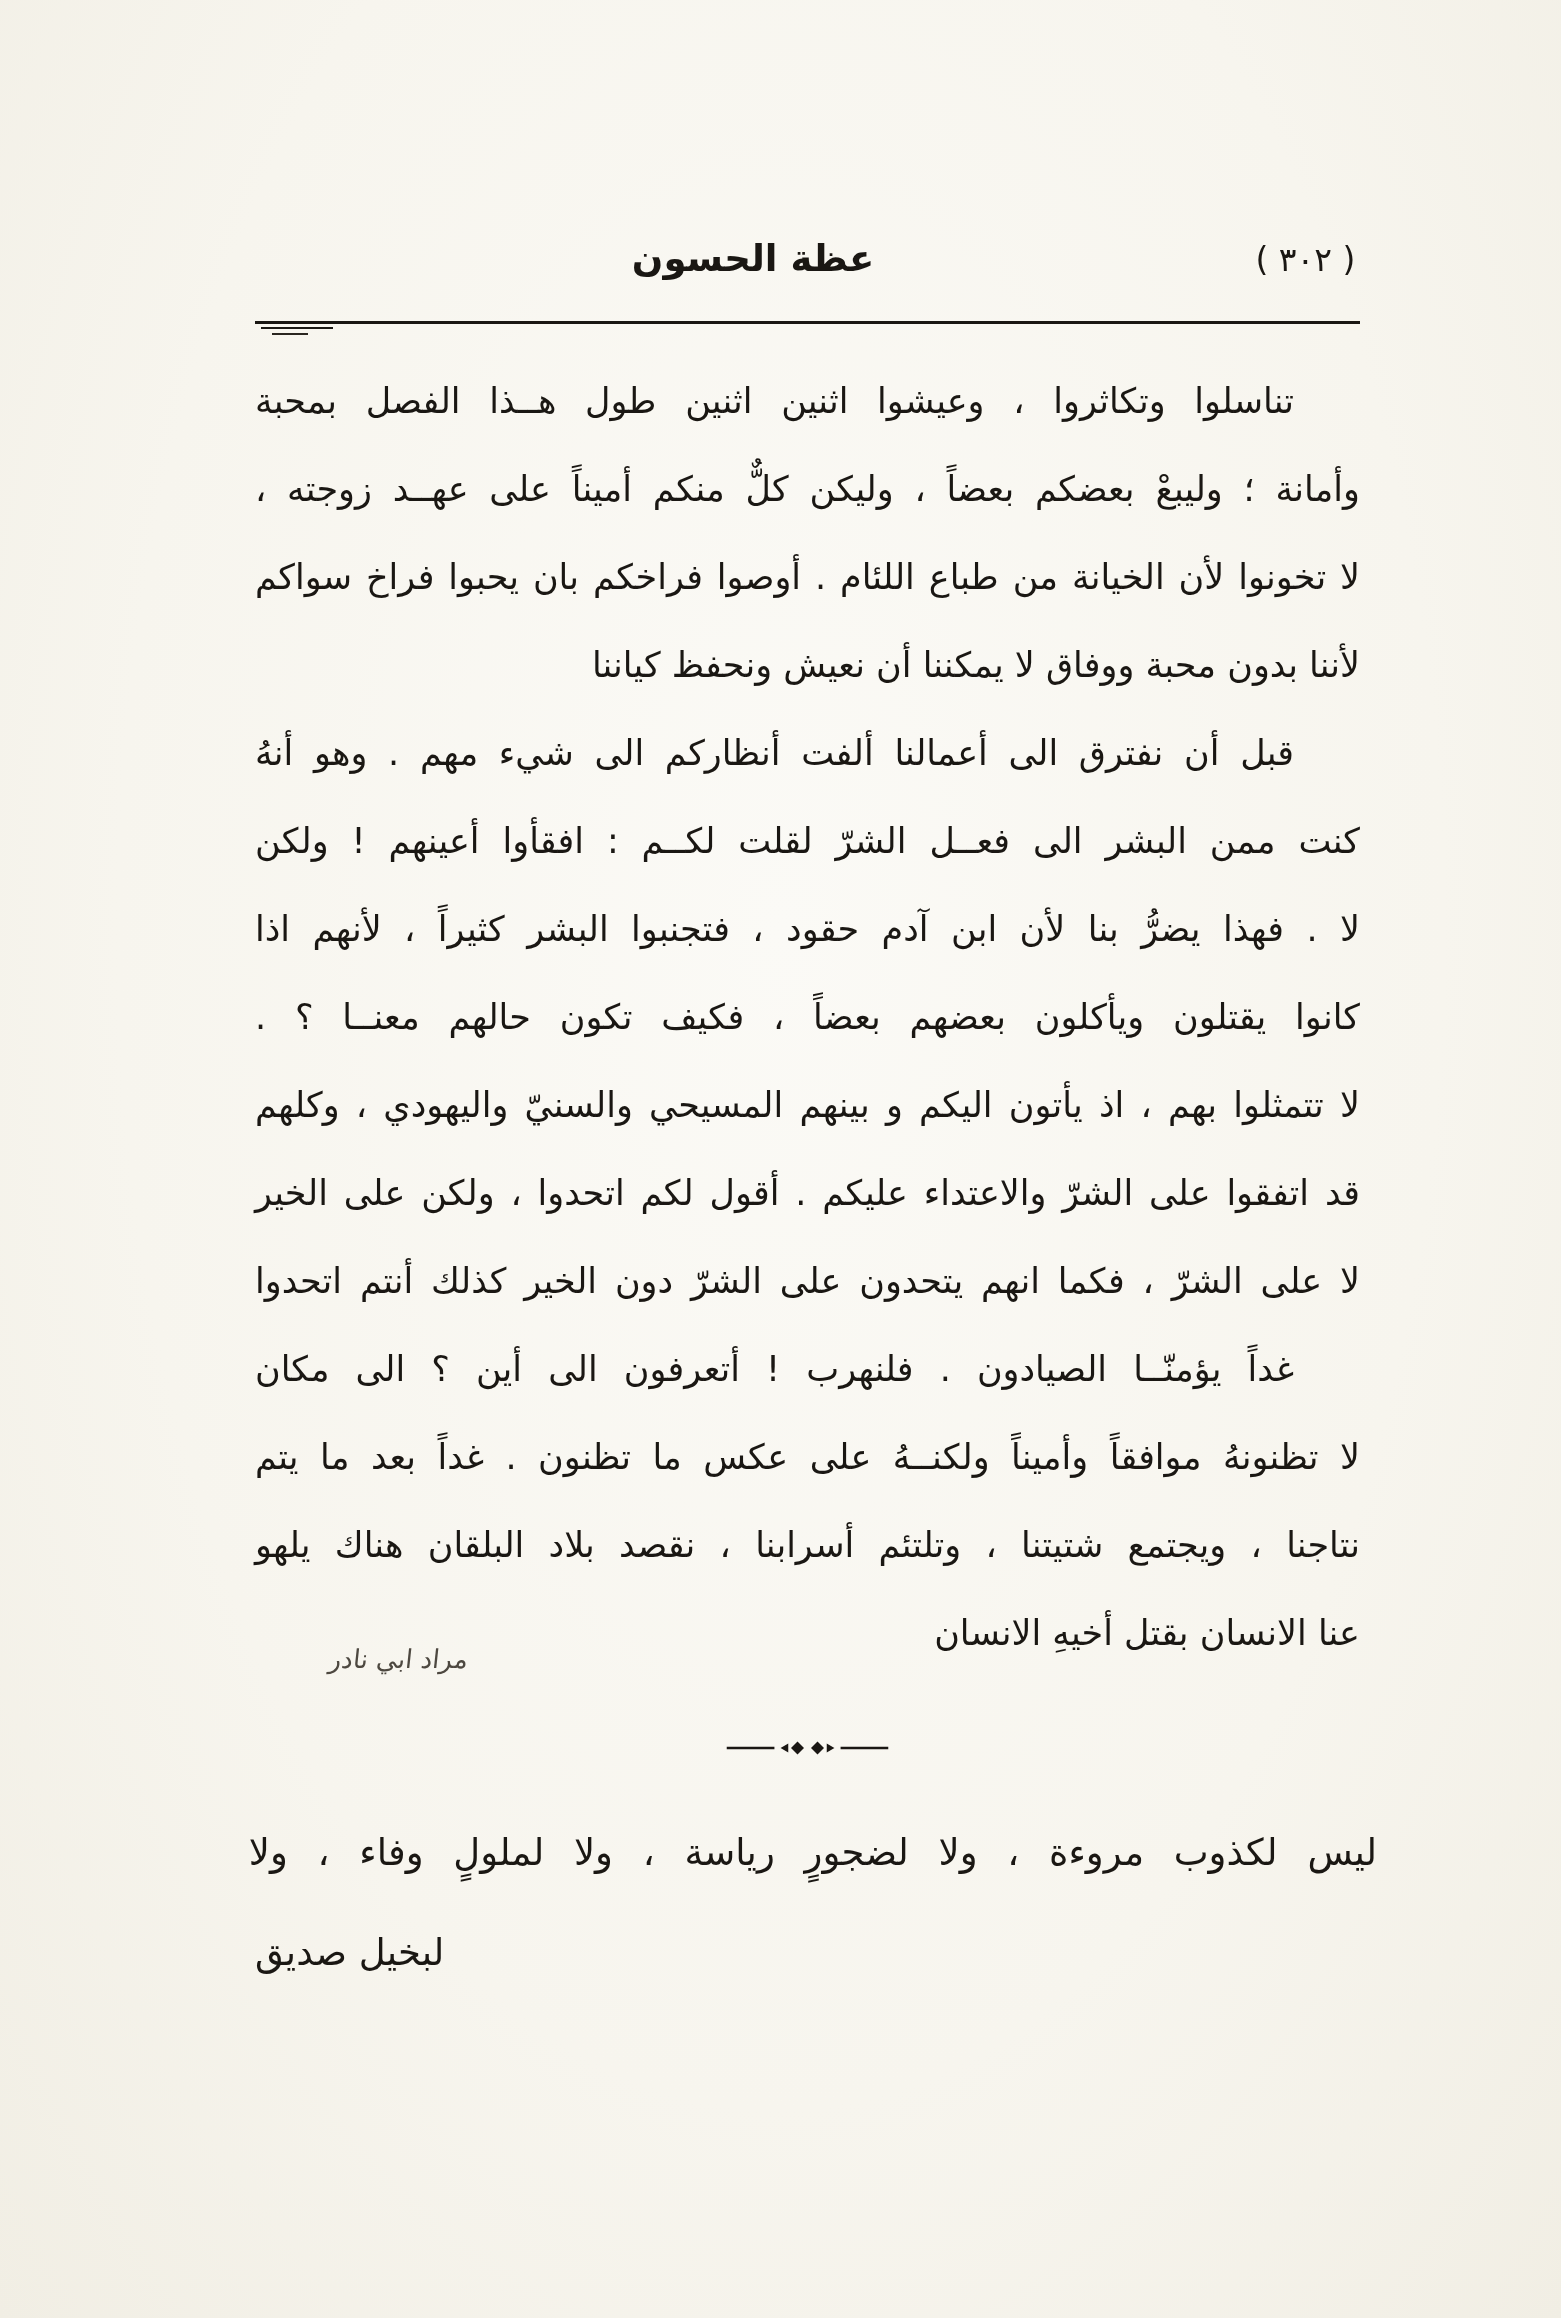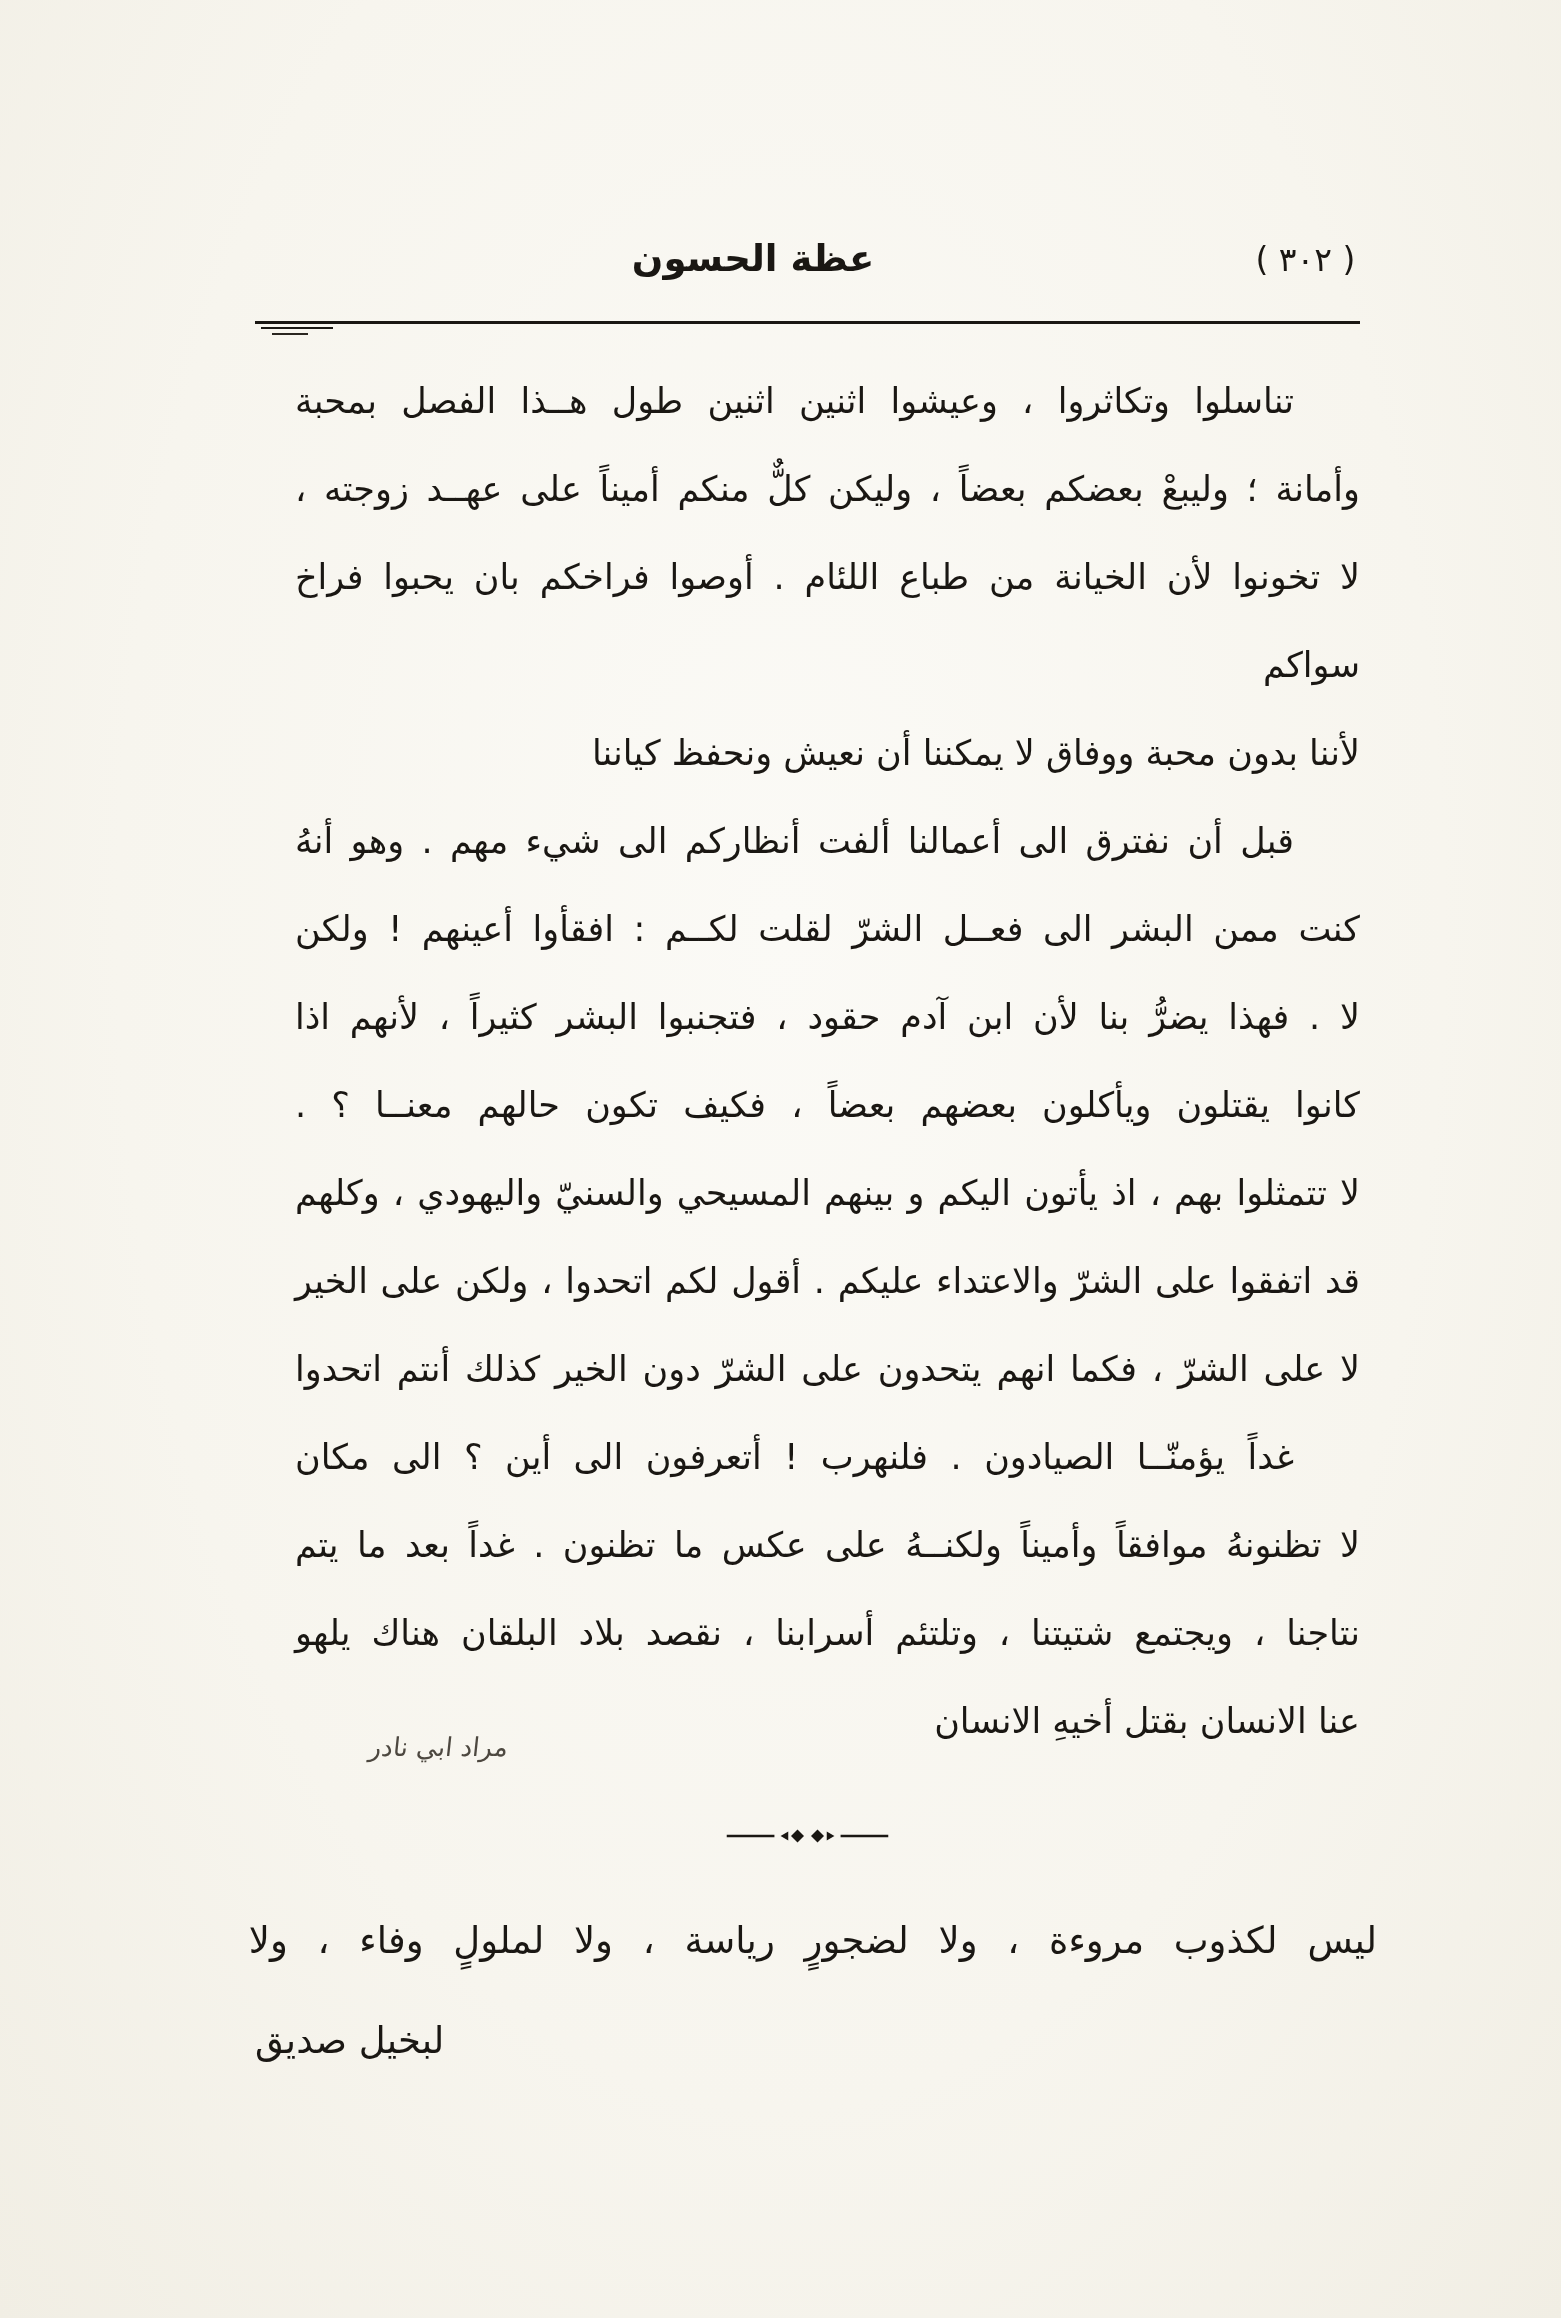--- a/index.html
+++ b/index.html
@@ -71,21 +71,20 @@
     width: 36px;
     height: 2.3px;
     background: #2a2620;
   }
   
   .text-block {
     direction: rtl;
     margin-top: 33px;
     font-size: 35px;
     line-height: 88px;
-    margin-left: 40px;
   }
   .line {
     margin: 0;
     text-align: justify;
     text-align-last: justify;
     text-justify: inter-word;
     white-space: normal;
   }
   .line.indent {
     padding-right: 66px;

